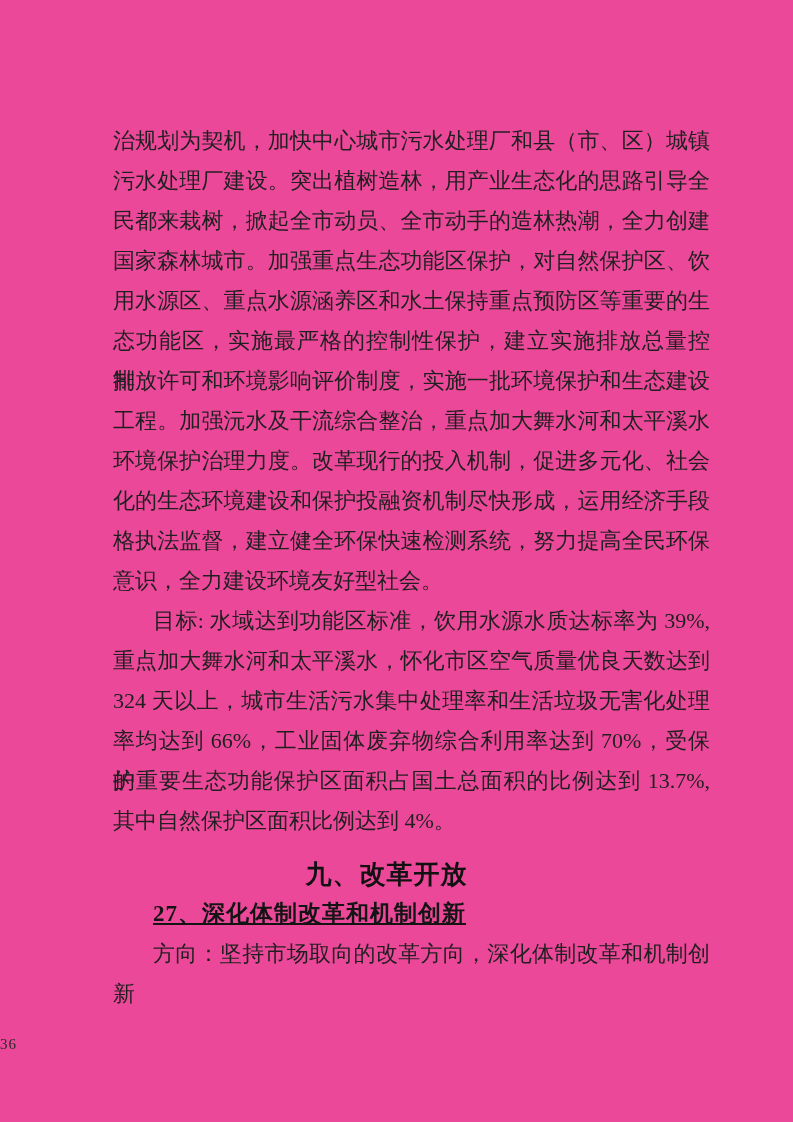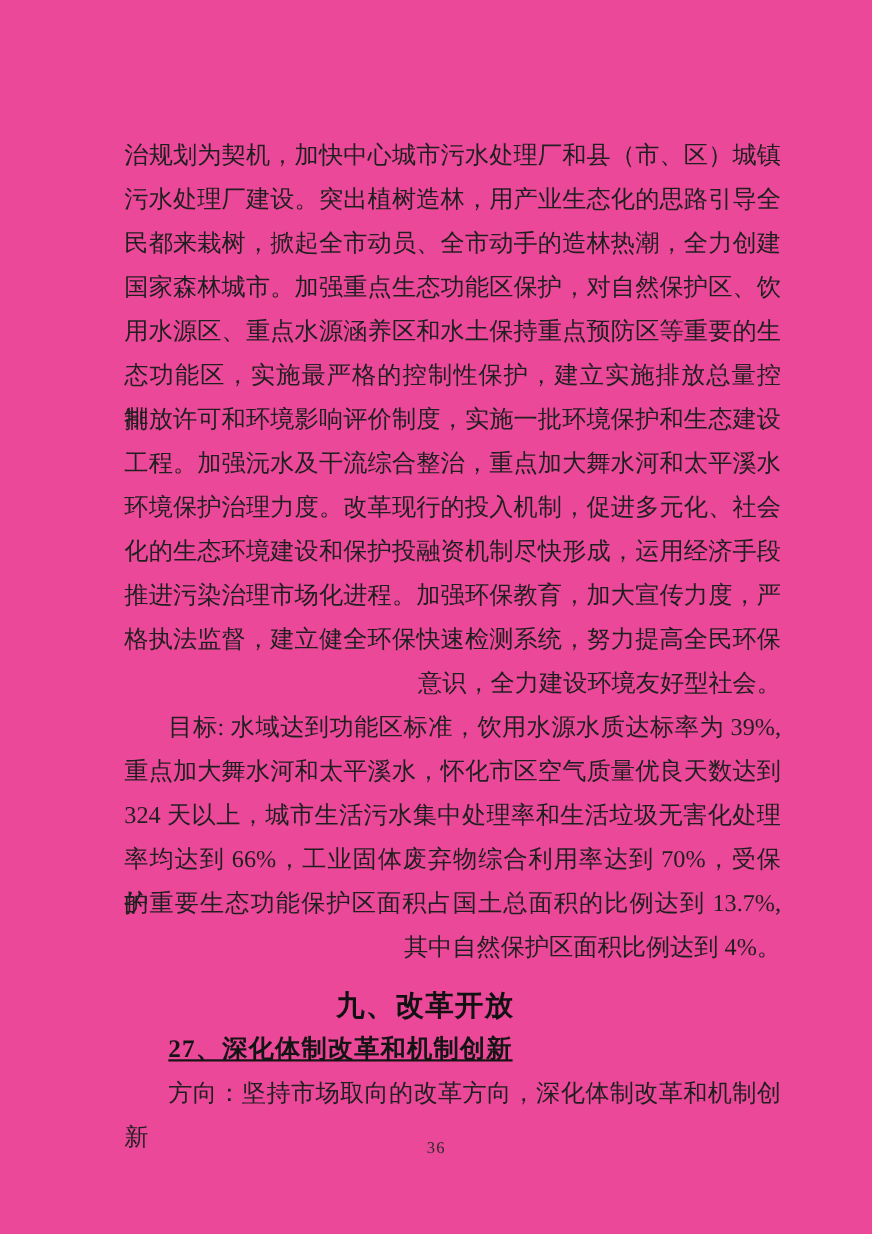--- a/index.html
+++ b/index.html
@@ -23,21 +23,21 @@
     left: 113px;
     top: 121px;
     width: 597px;
     color: #1f1f1f;
     font-size: 22px;
     line-height: 40px;
   }
   .line {
     height: 40px;
     white-space: nowrap;
-    text-align: right;
+    text-align: left;
   }
   .line.just {
     white-space: normal;
     text-align: justify;
     text-align-last: justify;
   }
   .line.indent {
     text-indent: 40px;
   }
   .section-heading {
@@ -61,21 +61,20 @@
     color: #141414;
     padding-left: 40px;
     letter-spacing: 1px;
     text-decoration: underline;
   }
   .page-number {
     position: absolute;
     left: 0;
     top: 1036px;
     width: 793px;
-    text-align: center;
     font-size: 15px;
     color: #2a2a2a;
     letter-spacing: 1px;
   }
 </style>
 </head>
 <body>
 
 <div class="page">
   <div class="content">
@@ -83,21 +82,20 @@
     <div class="line just">治规划为契机，加快中心城市污水处理厂和县（市、区）城镇</div>
     <div class="line just">污水处理厂建设。突出植树造林，用产业生态化的思路引导全</div>
     <div class="line just">民都来栽树，掀起全市动员、全市动手的造林热潮，全力创建</div>
     <div class="line just">国家森林城市。加强重点生态功能区保护，对自然保护区、饮</div>
     <div class="line just">用水源区、重点水源涵养区和水土保持重点预防区等重要的生</div>
     <div class="line just">态功能区，实施最严格的控制性保护，建立实施排放总量控制、</div>
     <div class="line just">排放许可和环境影响评价制度，实施一批环境保护和生态建设</div>
     <div class="line just">工程。加强沅水及干流综合整治，重点加大舞水河和太平溪水</div>
     <div class="line just">环境保护治理力度。改革现行的投入机制，促进多元化、社会</div>
     <div class="line just">化的生态环境建设和保护投融资机制尽快形成，运用经济手段</div>
-    <div class="line just">推进污染治理市场化进程。加强环保教育，加大宣传力度，严</div>
     <div class="line just">格执法监督，建立健全环保快速检测系统，努力提高全民环保</div>
     <div class="line">意识，全力建设环境友好型社会。</div>
 
     <div class="line just indent">目标: 水域达到功能区标准，饮用水源水质达标率为 39%,</div>
     <div class="line just">重点加大舞水河和太平溪水，怀化市区空气质量优良天数达到</div>
     <div class="line just">324 天以上，城市生活污水集中处理率和生活垃圾无害化处理</div>
     <div class="line just">率均达到 66%，工业固体废弃物综合利用率达到 70%，受保护</div>
     <div class="line just">的重要生态功能保护区面积占国土总面积的比例达到 13.7%,</div>
     <div class="line">其中自然保护区面积比例达到 4%。</div>
 

